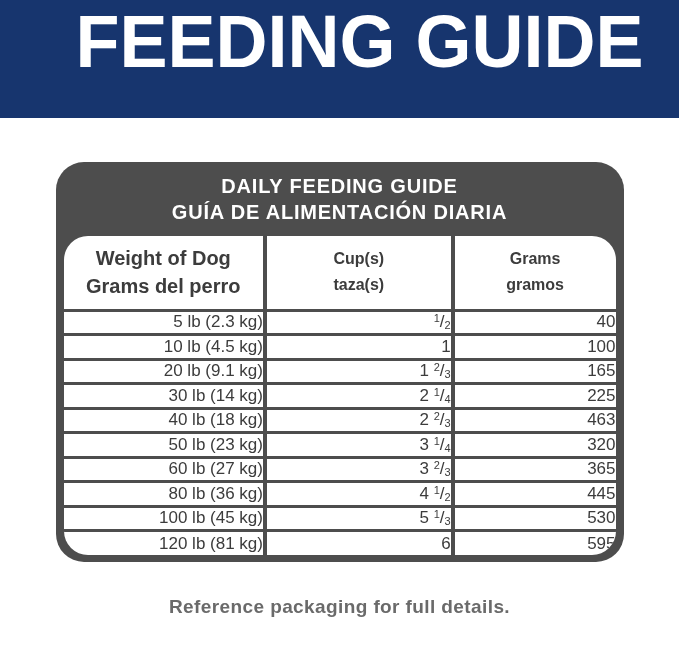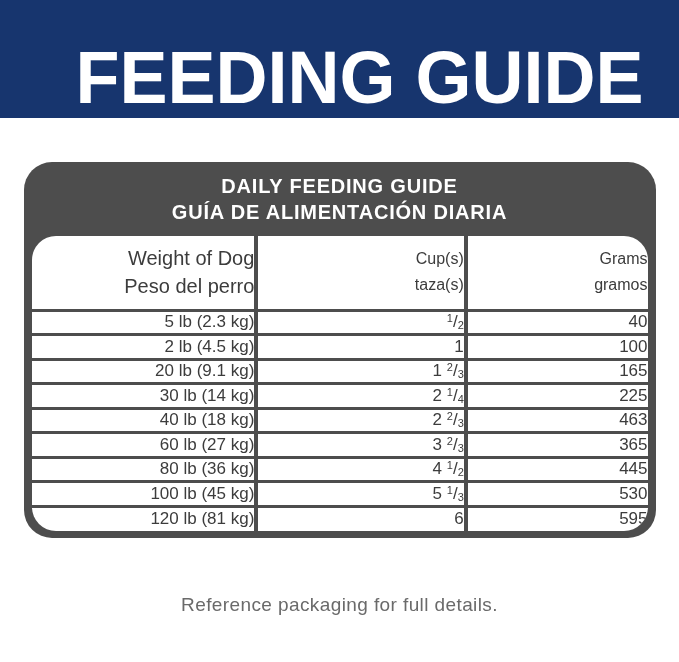--- a/index.html
+++ b/index.html
@@ -12,36 +12,36 @@
     overflow: hidden;
     font-family: "Liberation Sans", "DejaVu Sans", sans-serif;
   }
 
   
   .banner {
     width: 679px;
     height: 118px;
     background: #17356E;
     display: flex;
-    align-items: flex-end;
+    align-items: flex-start;
     justify-content: center;
     padding-left: 40px;
   }
   .banner h1 {
     color: #ffffff;
     font-size: 72px;
     font-weight: bold;
     letter-spacing: 0px;
     white-space: nowrap;
     transform: scaleY(1.04);
   }
 
   
   .card {
-    width: 632px;
+    width: 568px;
     margin: 44px auto 0 auto;
     background: #4D4D4D;
     border-radius: 28px;
     padding: 0 8px 7px 8px;
   }
   .card-title {
     height: 74px;
     display: flex;
     flex-direction: column;
     align-items: center;
@@ -64,22 +64,22 @@
     border-collapse: collapse;
     table-layout: fixed;
     color: #3C3C3C;
   }
   col.c-weight { width: 36.5%; }
   col.c-cups   { width: 34%;   }
   col.c-grams  { width: 29.5%; }
 
   thead th {
     height: 74px;
-    font-weight: normal;
-    text-align: right;
+    font-weight: bold;
+    text-align: center;
     vertical-align: middle;
   }
   thead th .l1, thead th .l2 { display: block; }
   th.th-weight { font-size: 20px; line-height: 28px; }
   th.th-cups, th.th-grams { font-size: 16px; line-height: 26px; }
 
   tbody td {
     height: 24.5px;
     text-align: right;
     vertical-align: middle;
@@ -97,25 +97,25 @@
   }
   td sub {
     font-size: 11px;
     vertical-align: baseline;
     position: relative;
     top: 2px;
   }
 
   
   .note {
-    margin-top: 56px;
+    margin-top: 34px;
     text-align: center;
     color: #6A6A6A;
     font-size: 19px;
-    font-weight: normal;
+    font-weight: bold;
     letter-spacing: 0.4px;
   }
 </style>
 </head>
 <body>
 
 <div class="page">
 
   <header class="banner">
     <h1>FEEDING GUIDE</h1>
@@ -130,57 +130,62 @@
       <table>
         <colgroup>
           <col class="c-weight">
           <col class="c-cups">
           <col class="c-grams">
         </colgroup>
         <thead>
           <tr>
             <th class="th-weight">
               <span class="l1">Weight of Dog</span>
-              <span class="l2">Peso del perro</span>
+              <span class="l2">Grams del perro</span>
             </th>
             <th class="th-cups sep">
               <span class="l1">Cup(s)</span>
               <span class="l2">taza(s)</span>
             </th>
             <th class="th-grams sep">
               <span class="l1">Grams</span>
               <span class="l2">gramos</span>
             </th>
           </tr>
         </thead>
         <tbody>
             <tr>
               <td>5 lb (2.3 kg)</td>
               <td class="sep"><sup>1</sup>/<sub>2</sub></td>
               <td class="sep">40</td>
             </tr>
             <tr>
-              <td>2 lb (4.5 kg)</td>
+              <td>10 lb (4.5 kg)</td>
               <td class="sep">1</td>
               <td class="sep">100</td>
             </tr>
             <tr>
               <td>20 lb (9.1 kg)</td>
               <td class="sep">1 <sup>2</sup>/<sub>3</sub></td>
               <td class="sep">165</td>
             </tr>
             <tr>
               <td>30 lb (14 kg)</td>
               <td class="sep">2 <sup>1</sup>/<sub>4</sub></td>
               <td class="sep">225</td>
             </tr>
             <tr>
               <td>40 lb (18 kg)</td>
               <td class="sep">2 <sup>2</sup>/<sub>3</sub></td>
               <td class="sep">463</td>
+            </tr>
+            <tr>
+              <td>50 lb (23 kg)</td>
+              <td class="sep">3 <sup>1</sup>/<sub>4</sub></td>
+              <td class="sep">320</td>
             </tr>
             <tr>
               <td>60 lb (27 kg)</td>
               <td class="sep">3 <sup>2</sup>/<sub>3</sub></td>
               <td class="sep">365</td>
             </tr>
             <tr>
               <td>80 lb (36 kg)</td>
               <td class="sep">4 <sup>1</sup>/<sub>2</sub></td>
               <td class="sep">445</td>

